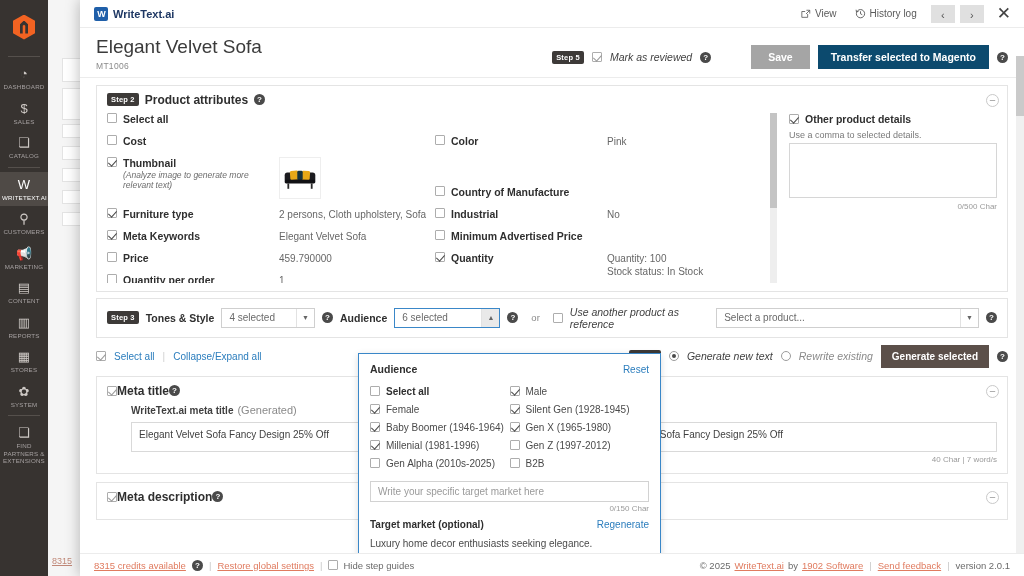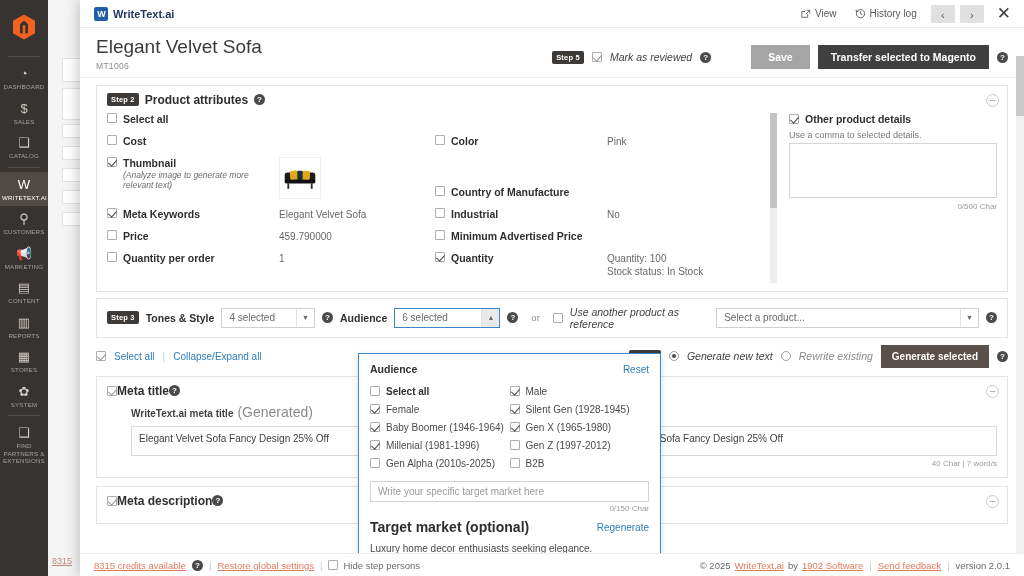--- a/index.html
+++ b/index.html
@@ -104,21 +104,21 @@
   .help-i {
     width:11px; height:11px; border-radius:50%; background:#4a4a4a; color:#fff;
     font-size:8px; line-height:11px; text-align:center; display:inline-block;
     font-weight:bold; cursor:pointer; flex:0 0 11px;
   }
   .btn-save {
     background:#a5a5a5; color:#fff; border:0; font-size:10.5px; font-weight:bold;
     padding:6px 17px; cursor:pointer;margin-left:32px;
   }
   .btn-transfer {
-    background:#404040; color:#fff; border:0; font-size:10.5px; font-weight:bold;
+    background:#0c4a6e; color:#fff; border:0; font-size:10.5px; font-weight:bold;
     padding:6px 13px; cursor:pointer;
   }
 
   
   .card { margin:7px 16px 0; border:1px solid #e4e4e4; background:#fff; position:relative; }
   .card-head {
     display:flex; align-items:center; gap:6px; padding:7px 10px 6px;
   }
   .card-head .ttl { font-size:12px; font-weight:bold; color:#2f2f2f; }
   .collapse-dot {
@@ -191,21 +191,21 @@
     padding:6px 11px; cursor:pointer;
   }
 
   
   .meta-card { margin:8px 16px 0; border:1px solid #e4e4e4; background:#fff; position:relative; }
   .meta-head { display:flex; align-items:center; gap:0; padding:7px 10px 4px; }
   .meta-head .t { font-size:12px; font-weight:bold; color:#2f2f2f; }
   .meta-cols { display:flex; padding:2px 10px 9px; gap:18px; }
   .meta-col { flex:1 1 50%; }
   .meta-sub { font-size:10px; font-weight:bold; color:#3f3f3f; padding-left:24px; }
-  .meta-sub .muted { font-size:14px; font-weight:normal; color:#8a8a8a; margin-left:4px; }
+  .meta-sub .muted { font-size:11px; font-weight:normal; color:#8a8a8a; margin-left:4px; }
   .meta-field {
     margin:6px 0 0 24px; border:1px solid #d9d9d9; background:#fff;
     font-size:10px; color:#3f3f3f; padding:6px 7px; height:30px;
   }
   .meta-count { font-size:8px; color:#9a9a9a; text-align:right; margin-top:3px; }
 
   
   #audience-panel {
     position:absolute; left:278px; top:0px; width:303px;
     background:#fff; border:1px solid #3a87c8; box-shadow:0 2px 7px rgba(0,0,0,.14);
@@ -217,21 +217,21 @@
   .dd-grid { display:flex; }
   .dd-col { width:50%; }
   .dd-item { display:flex; align-items:center; gap:6px; height:16px; margin-bottom:2px; }
   .dd-item .txt { font-size:10px; color:#4a4a4a; }
   .dd-item .txt.bold { font-weight:bold; color:#2f2f2f; }
   .dd-input {
     margin-top:8px; width:100%; height:21px; border:1px solid #d2d2d2;
     font-size:10px; color:#9a9a9a; padding:0 7px; line-height:19px; background:#fff;
   }
   .dd-sub-head { display:flex; align-items:center; margin-top:6px; }
-  .dd-sub-title { font-size:14px; font-weight:bold; color:#2f2f2f; }
+  .dd-sub-title { font-size:10px; font-weight:bold; color:#2f2f2f; }
   .dd-regen { margin-left:auto; font-size:10px; color:#2b7dbd; cursor:pointer; }
   .dd-line { font-size:10px; color:#4a4a4a; margin-top:8px; }
 
   
   #wt-footer {
     flex:0 0 23px; height:23px; display:flex; align-items:center;
     padding:0 14px; border-top:1px solid #ececec; background:#fff;
   }
   .foot-link { color:#e07b5f; font-size:9.5px; text-decoration:underline; cursor:pointer; }
   .foot-txt { font-size:9.5px; color:#6a6a6a; }
@@ -400,20 +400,27 @@
                         <rect x="17" y="6" width="6" height="10" rx="1.5" fill="#14323d"></rect>
                         <rect x="3" y="16" width="34" height="4" rx="1.5" fill="#111114"></rect>
                         <rect x="6" y="20" width="2" height="6" fill="#2a2a2a"></rect>
                         <rect x="32" y="20" width="2" height="6" fill="#2a2a2a"></rect>
                       </svg>
                     </div>
                   </div>
                 </div>
                 <div class="attr-row">
                   <span class="chk checked"></span>
+                  <div class="attr-name">Furniture type</div>
+                  <div class="attr-val">
+                    <div>2 persons, Cloth upholstery, Sofa</div>
+                  </div>
+                </div>
+                <div class="attr-row">
+                  <span class="chk checked"></span>
                   <div class="attr-name">Meta Keywords</div>
                   <div class="attr-val">
                     <div>Elegant Velvet Sofa</div>
                   </div>
                 </div>
                 <div class="attr-row">
                   <span class="chk"></span>
                   <div class="attr-name">Price</div>
                   <div class="attr-val">
                     <div>459.790000</div>
@@ -631,21 +638,21 @@
     </div>
   </div>
 
   <div id="wt-footer">
     <span class="foot-link">8315 credits available</span>
     <span class="help-i" style="margin-left:6px;">?</span>
     <span class="foot-sep">|</span>
     <span class="foot-link">Restore global settings</span>
     <span class="foot-sep">|</span>
     <span class="chk" style="margin-right:5px;"></span>
-    <span class="foot-txt">Hide step persons</span>
+    <span class="foot-txt">Hide step guides</span>
     <span class="foot-right">
       <span class="foot-txt">© 2025</span>
       <span class="foot-link" style="margin-left:4px;">WriteText.ai</span>
       <span class="foot-txt" style="margin:0 4px;">by</span>
       <span class="foot-link">1902 Software</span>
       <span class="foot-sep">|</span>
       <span class="foot-link">Send feedback</span>
       <span class="foot-sep">|</span>
       <span class="foot-txt">version 2.0.1</span>
     </span>

